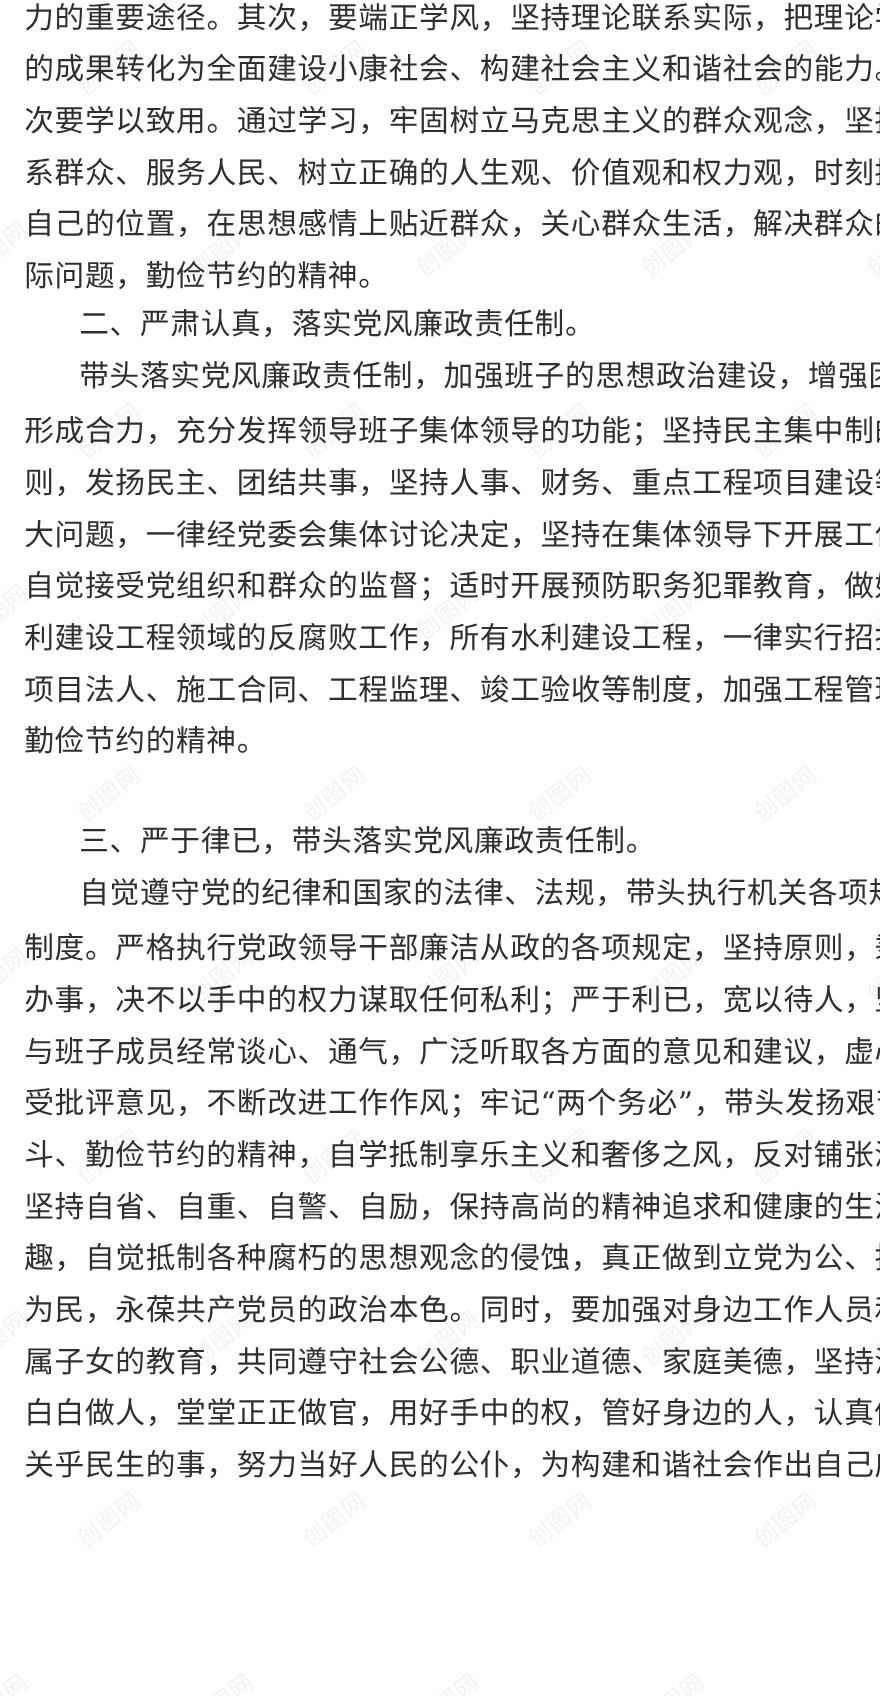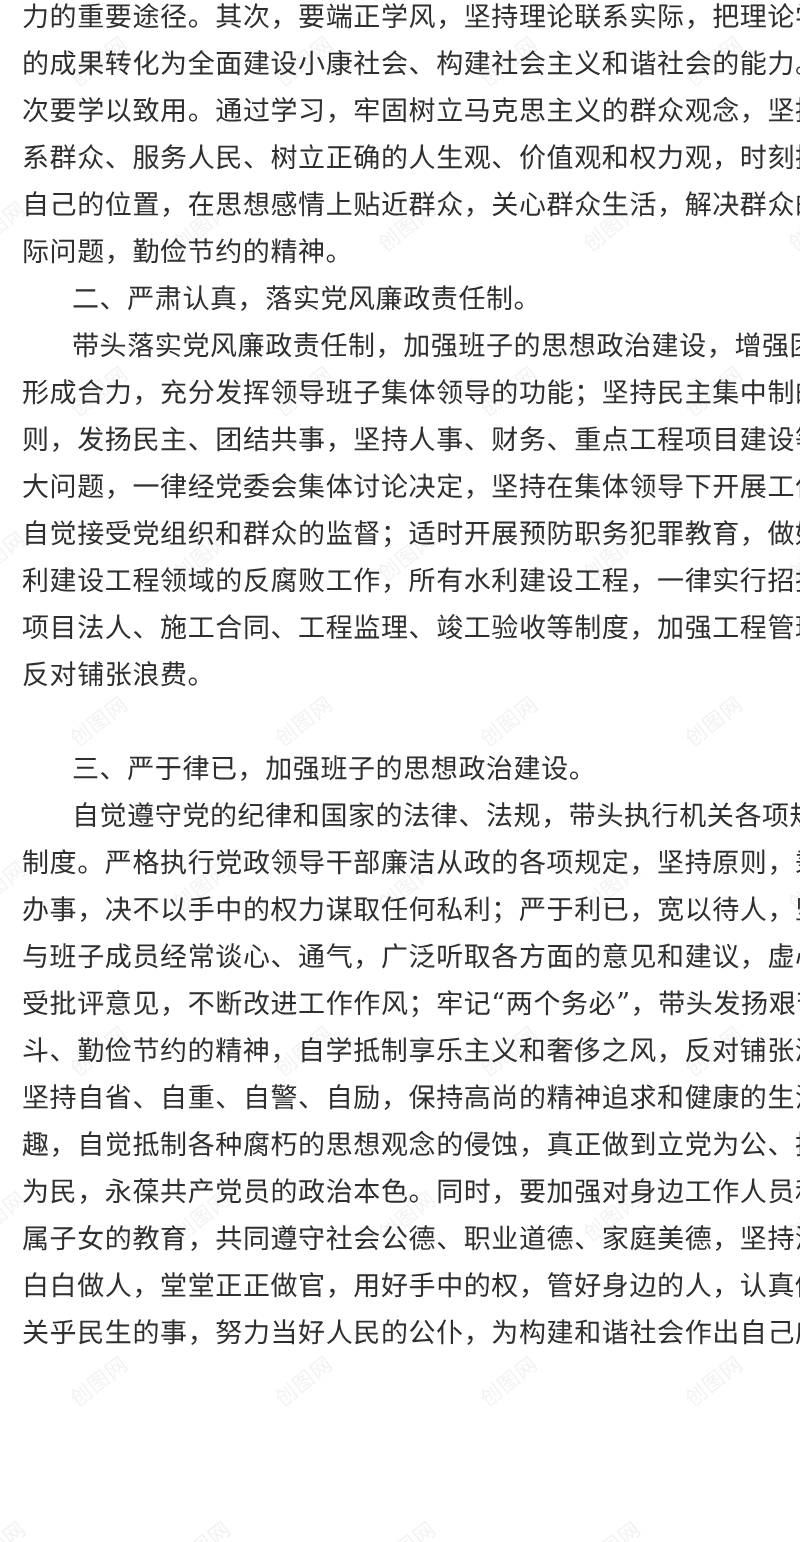--- a/index.html
+++ b/index.html
@@ -68,20 +68,21 @@
     display: flex;
     justify-content: space-between;
     padding-right: 20px;
   }
   .line.justify > span {
     display: inline-block;
   }
 
   .line.indent {
     padding-left: 72px;
+    font-family: Liberation Mono, monospace;
   }
 
   .line.first-clipped {
     height: 40px;
     line-height: 33px;
   }
 
   .blank-line {
     height: 47px;
   }
@@ -477,23 +478,23 @@
         <span>制</span>
         <span>度</span>
         <span>，</span>
         <span>加</span>
         <span>强</span>
         <span>工</span>
         <span>程</span>
         <span>管</span>
         <span>理</span>
       </div>
-      <div class="line">反对铺张浪费。</div>
+      <div class="line">勤俭节约的精神。</div>
       <div class="blank-line"></div>
-      <div class="line indent">三、严于律已，加强班子的思想政治建设。</div>
+      <div class="line indent">三、严于律已，带头落实党风廉政责任制。</div>
       <div class="line indent">自觉遵守党的纪律和国家的法律、法规，带头执行机关各项规章</div>
       <div class="line justify">
         <span>制</span>
         <span>度</span>
         <span>。</span>
         <span>严</span>
         <span>格</span>
         <span>执</span>
         <span>行</span>
         <span>党</span>

